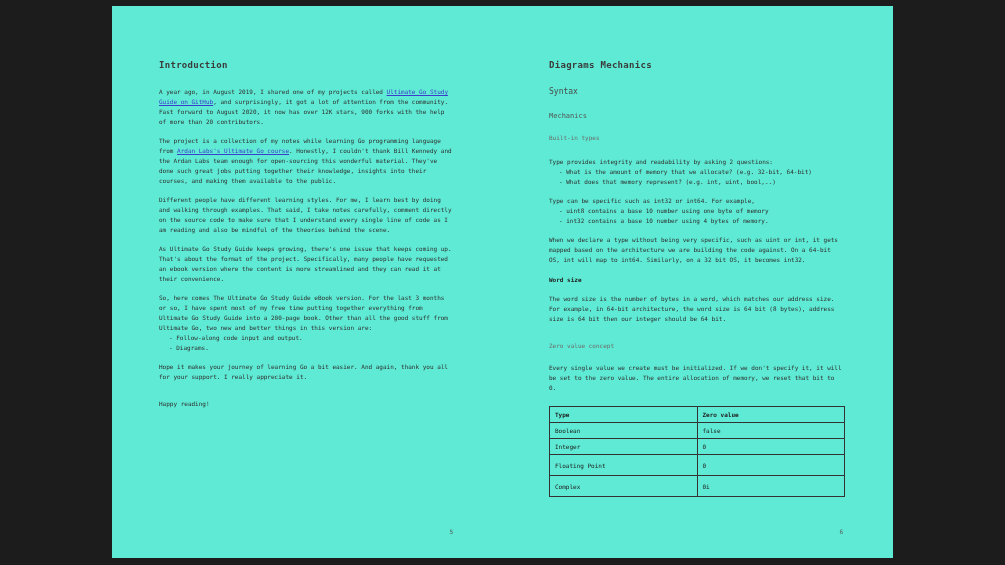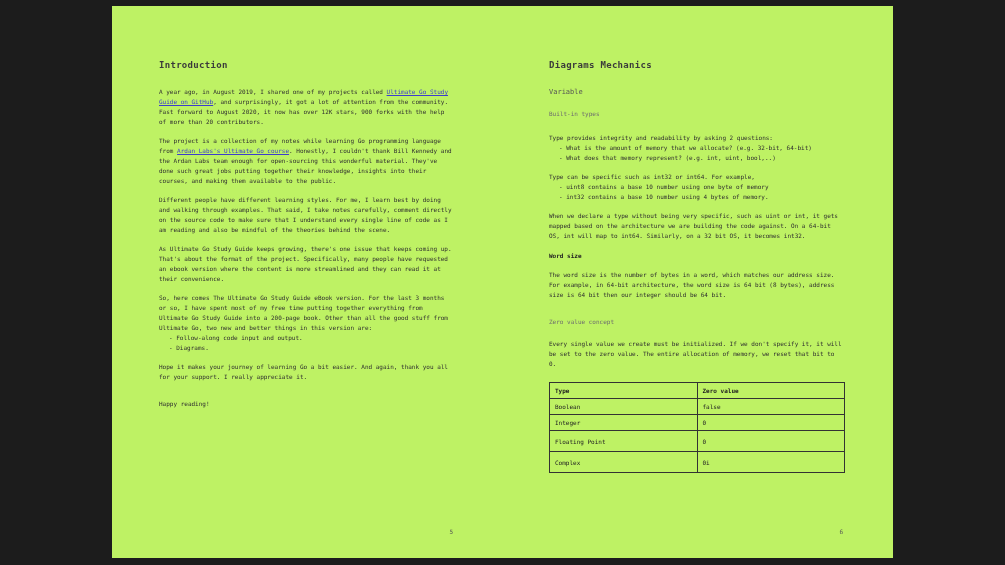--- a/index.html
+++ b/index.html
@@ -11,21 +11,21 @@
     background: #1c1c1c;
     overflow: hidden;
     font-family: "DejaVu Sans Mono", monospace;
   }
   .paper {
     position: absolute;
     left: 112px;
     top: 6px;
     width: 781px;
     height: 552px;
-    background: #bef264;
+    background: #5eead4;
     display: flex;
   }
   .col {
     width: 296px;
     display: flex;
     flex-direction: column;
     padding-top: 54px;
     color: #2f2f2f;
     font-size: 6px;
     line-height: 10px;
@@ -122,21 +122,22 @@
       <p>Hope it makes your journey of learning Go a bit easier. And again, thank you all for your support. I really appreciate it.</p>
 
       <p class="closing">Happy reading!</p>
 
       <div class="page-number">5</div>
     </section>
 
     <section class="col right">
       <h1 class="page-title">Diagrams Mechanics</h1>
 
-      <h3 class="h-variable">Variable</h3>
+      <h2 class="h-syntax">Syntax</h2>
+      <h3 class="h-variable">Mechanics</h3>
       <h4 class="h-minor">Built-in types</h4>
 
       <p class="intro">Type provides integrity and readability by asking 2 questions:</p>
       <div class="bullets">
         <div class="bullet">What is the amount of memory that we allocate? (e.g. 32-bit, 64-bit)</div>
         <div class="bullet">What does that memory represent? (e.g. int, uint, bool,..)</div>
       </div>
 
       <p class="intro">Type can be specific such as int32 or int64. For example,</p>
       <div class="bullets">

